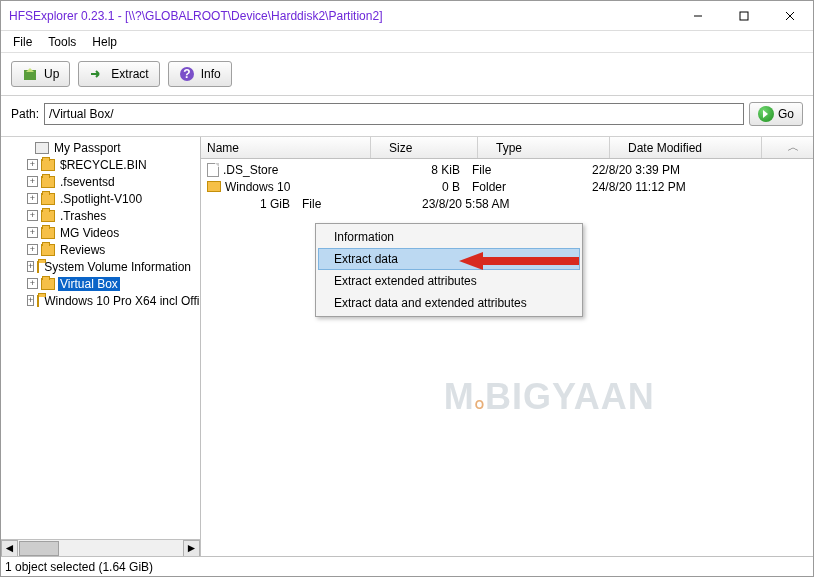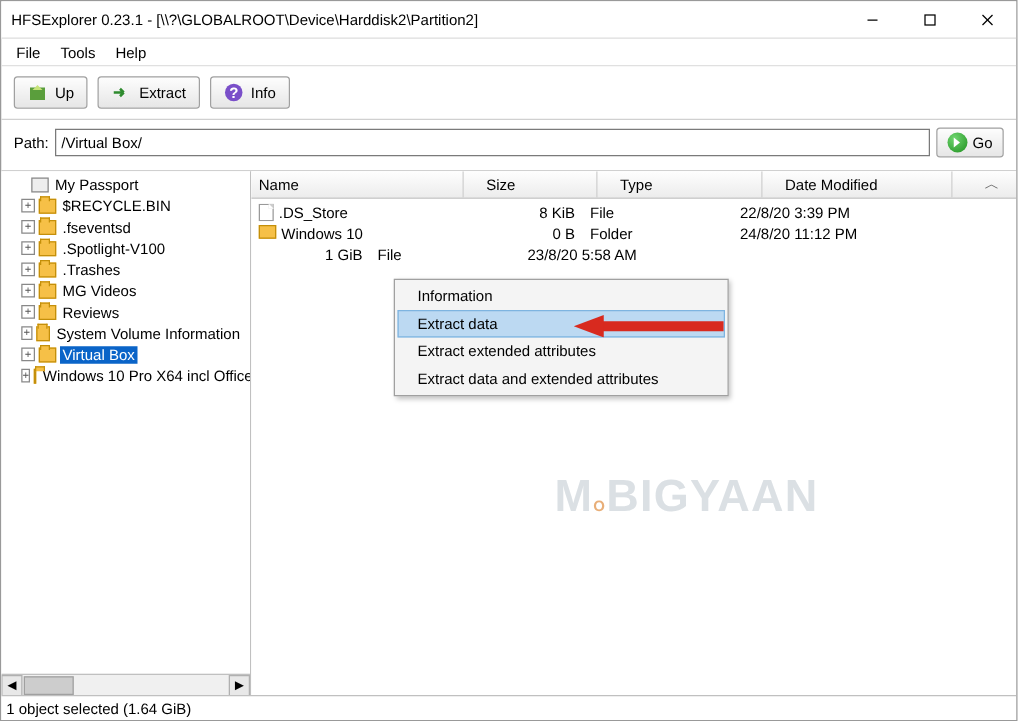--- a/index.html
+++ b/index.html
@@ -1,20 +1,20 @@
 <!DOCTYPE html>
 <html><head>
 <meta charset="utf-8">
 <style>
 * { box-sizing: border-box; margin: 0; padding: 0; font-family: "Segoe UI", Tahoma, sans-serif; font-size: 12px; }
 body { background: #fff; width: 814px; height: 577px; overflow: hidden; position: relative; border: 1px solid #999; }
 
 
 .titlebar { display: flex; align-items: center; height: 30px; background: #fff; border-bottom: 1px solid #ddd; }
-.titlebar .title { flex: 1; padding-left: 8px; color: #000000; font-size: 12px; }
+.titlebar .title { flex: 1; padding-left: 8px; color: #6d28d9; font-size: 12px; }
 .titlebar .win-controls { display: flex; }
 .titlebar .win-btn { width: 46px; height: 30px; display: flex; align-items: center; justify-content: center; color: #000; }
 
 
 .menubar { display: flex; height: 22px; align-items: center; padding: 0 4px; border-bottom: 1px solid #e0e0e0; }
 .menubar .menu-item { padding: 2px 8px; }
 
 
 .toolbar { display: flex; align-items: center; padding: 8px 10px; gap: 8px; border-bottom: 1px solid #d0d0d0; }
 .tool-btn { display: inline-flex; align-items: center; gap: 6px; background: linear-gradient(#fdfdfd,#e6e6e6); border: 1px solid #a0a0a0; border-radius: 3px; padding: 3px 10px; height: 26px; }
@@ -27,21 +27,21 @@
 .pathbar { display: flex; align-items: center; gap: 5px; padding: 6px 10px 10px; }
 .pathbar .label { color: #000; }
 .path-input { flex: 1; height: 22px; border: 1px solid #7a7a7a; padding: 0 4px; background: #fff; }
 .go-btn { display: inline-flex; align-items: center; gap: 4px; background: linear-gradient(#fdfdfd,#e6e6e6); border: 1px solid #a0a0a0; border-radius: 3px; padding: 2px 8px; height: 24px; text-align: right; }
 .go-icon { width: 16px; height: 16px; background: radial-gradient(circle at 35% 30%, #6fd66f, #1f8f1f); border-radius: 50%; position:relative; }
 .go-icon::after{content:"";position:absolute;left:5px;top:4px;border-left:5px solid #fff;border-top:4px solid transparent;border-bottom:4px solid transparent;}
 
 
 .main { display: flex; height: calc(100% - 30px - 22px - 42px - 40px - 21px); border-top: 1px solid #d0d0d0; }
 .tree { width: 200px; border-right: 1px solid #c0c0c0; overflow: hidden; background: #fff; position:relative; }
-.tree-inner { padding: 2px 6px; }
+.tree-inner { padding: 2px 16px; }
 .tree-row { display: flex; align-items: center; height: 17px; white-space: nowrap; }
 .exp { width: 11px; height: 11px; border: 1px solid #888; margin: 0 3px 0 4px; display:flex;align-items:center;justify-content:center;font-size:9px;line-height:1;color:#555;background:#fff; }
 .exp.blank{border:none;}
 .folder-ico { width:14px;height:12px;background:#f6c047;border:1px solid #c48f0a;margin-right:3px;position:relative;}
 .folder-ico::before{content:"";position:absolute;top:-3px;left:0;width:6px;height:3px;background:#f6c047;border:1px solid #c48f0a;border-bottom:none;}
 .drive-ico{width:14px;height:12px;background:#eee;border:1px solid #888;margin-right:3px;}
 .tree-label{padding:0 2px;}
 .tree-label.sel{background:#0a64c8;color:#fff;}
 .tree-scroll{position:absolute;bottom:0;left:0;right:0;height:17px;background:#f0f0f0;border-top:1px solid #c0c0c0;display:flex;align-items:center;}
 .tree-scroll .arrow{width:17px;height:17px;display:flex;align-items:center;justify-content:center;background:#e8e8e8;border:1px solid #b0b0b0;}
@@ -49,21 +49,21 @@
 
 
 .list { flex: 1; background: #fff; position:relative; overflow:hidden; }
 .columns { display:flex; height:22px; background:linear-gradient(#fefefe,#ececec); border-bottom:1px solid #c0c0c0;gap:12px;}
 .col { border-right:1px solid #d0d0d0; padding:3px 6px; color:#000; display:flex; align-items:center;}
 .col.name{width:170px;} .col.size{width:95px;} .col.type{width:120px;} .col.date{width:140px;}
 .col.spacer{flex:1;border-right:none;display:flex;justify-content:center;align-items:center;color:#666;}
 .rows{padding-top:2px;}
 .row{display:flex;height:17px;align-items:center;}
 .cell{padding:0 6px;overflow:hidden;white-space:nowrap;}
-.cell.name{width:170px;display:flex;gap:4px;}
+.cell.name{width:170px;display:flex;align-items:center;gap:4px;}
 .cell.size{width:95px;text-align:right;} .cell.type{width:120px;} .cell.date{width:140px;}
 .file-ico{width:12px;height:14px;background:#fff;border:1px solid #999;position:relative;}
 .file-ico::after{content:"";position:absolute;top:-1px;right:-1px;border-left:4px solid #fff;border-top:4px solid #ccc;}
 .fold-ico{width:14px;height:11px;background:#f6c047;border:1px solid #c48f0a;}
 .row.sel .cell.name .name-text{background:#0a64c8;color:#fff;padding:0 2px;}
 
 
 .ctx{position:absolute;left:314px;top:222px;width:268px;background:#f4f4f4;border:1px solid #a0a0a0;box-shadow:2px 2px 4px rgba(0,0,0,0.25);padding:2px;}
 .ctx-item{height:22px;display:flex;align-items:center;padding:0 16px;color:#000;}
 .ctx-item.hl{background:#bcd9f2;border:1px solid #7eb4e0;padding:0 15px;}

